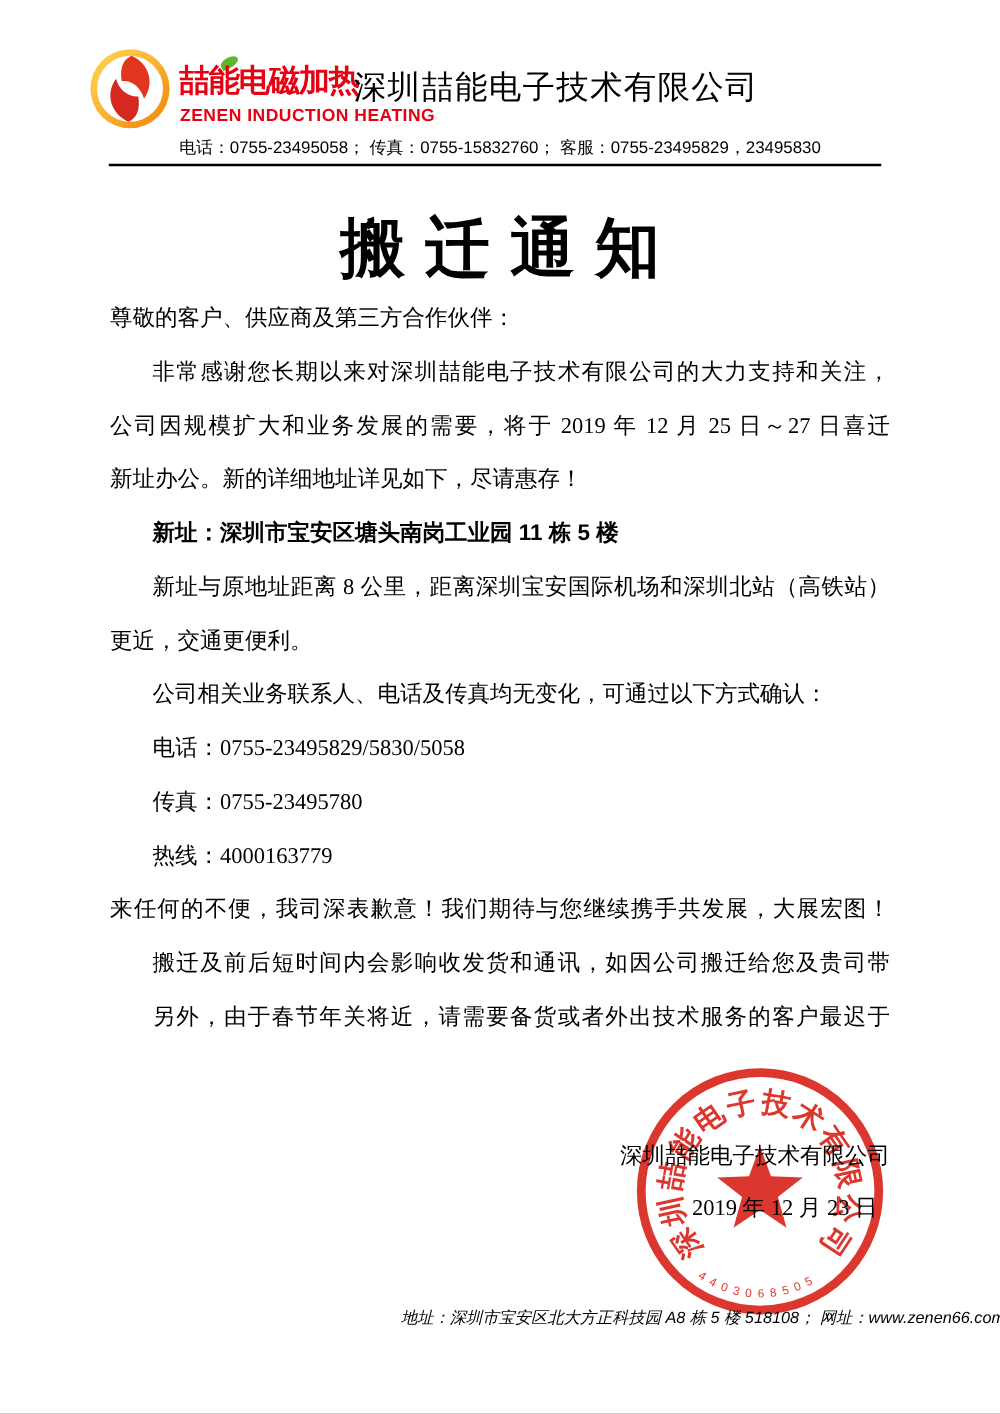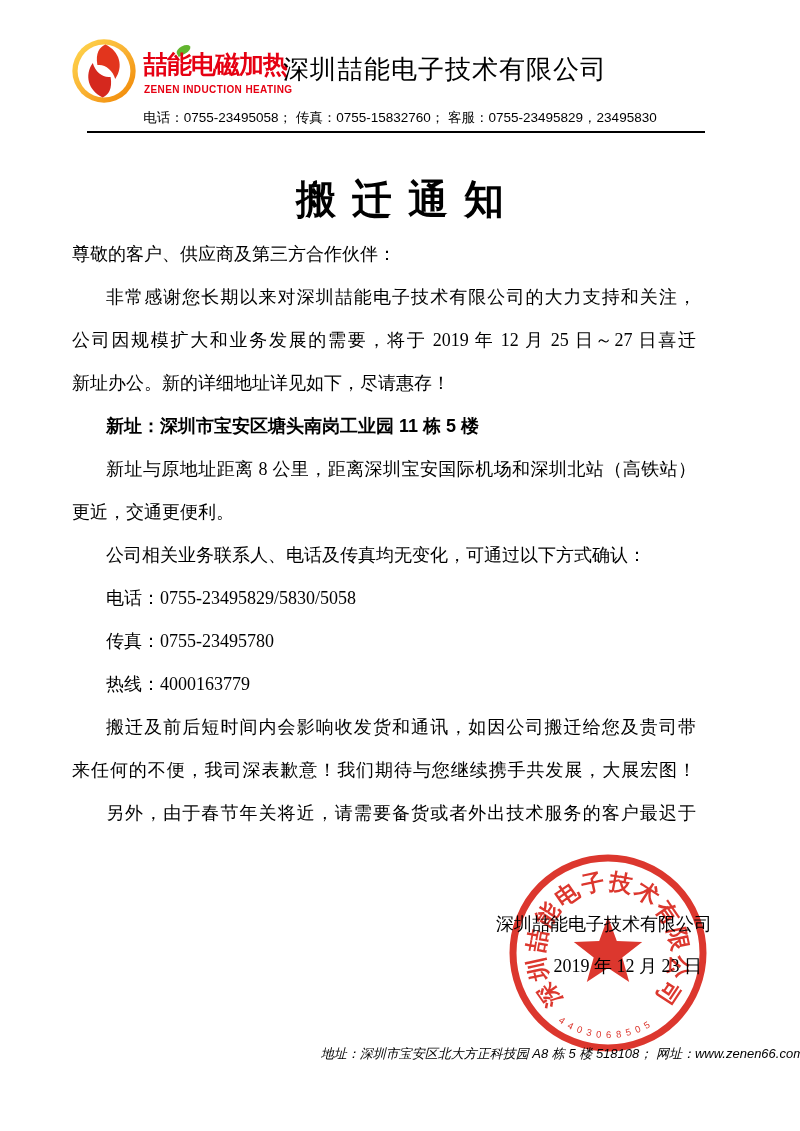--- a/index.html
+++ b/index.html
@@ -16,21 +16,21 @@
   .logo-mark{position:absolute;left:70px;top:38px;width:68px;height:66px;}
   .brand-cn{
     position:absolute;left:143px;top:48px;
     font-family:"Liberation Sans","DejaVu Sans",sans-serif;
     font-weight:bold;font-size:25px;letter-spacing:-1px;
     color:#e60012;white-space:nowrap;
   }
   .brand-en{
     position:absolute;left:144px;top:84px;
     font-family:"Liberation Sans","DejaVu Sans",sans-serif;
-    font-weight:bold;font-size:10px;letter-spacing:0.4px;
+    font-weight:bold;font-size:14px;letter-spacing:0.4px;
     color:#e60012;white-space:nowrap;
   }
   .leaf{
     position:absolute;left:176px;top:46px;width:15px;height:8px;
     background:#62b52f;border-radius:50% 50% 50% 0;
     transform:rotate(-28deg);
   }
   .company-name{
     position:absolute;left:283px;top:52px;
     font-size:26px;letter-spacing:1px;white-space:nowrap;
@@ -42,25 +42,25 @@
     white-space:nowrap;
   }
   .head-rule{
     position:absolute;left:87px;top:131px;width:618px;height:2px;
     background:#000;
   }
   
   .doc-title{
     position:absolute;left:0;top:164px;width:100%;height:72px;
     line-height:72px;text-align:center;
-    font-weight:bold;font-size:40px;
+    font-weight:bold;font-size:52px;
     letter-spacing:16px;text-indent:16px;
   }
   
-  .body-block{position:absolute;left:72px;top:233px;width:624px;}
+  .body-block{position:absolute;left:88px;top:233px;width:624px;}
   .line{height:43px;line-height:43px;font-size:18px;white-space:nowrap;}
   .line.j{white-space:normal;text-align:justify;text-align-last:justify;}
   .line.ind{padding-left:34px;}
   .line.b{
     font-family:"Liberation Sans","DejaVu Sans",sans-serif;
     font-weight:bold;
   }
   
   .sig-block{
     position:absolute;left:88px;top:903px;width:624px;
@@ -118,22 +118,22 @@
     <div class="line ind j">非常感谢您长期以来对深圳喆能电子技术有限公司的大力支持和关注，</div>
     <div class="line j">公司因规模扩大和业务发展的需要，将于 2019 年 12 月 25 日～27 日喜迁</div>
     <div class="line">新址办公。新的详细地址详见如下，尽请惠存！</div>
     <div class="line ind b">新址：深圳市宝安区塘头南岗工业园 11 栋 5 楼</div>
     <div class="line ind j">新址与原地址距离 8 公里，距离深圳宝安国际机场和深圳北站（高铁站）</div>
     <div class="line">更近，交通更便利。</div>
     <div class="line ind">公司相关业务联系人、电话及传真均无变化，可通过以下方式确认：</div>
     <div class="line ind">电话：0755-23495829/5830/5058</div>
     <div class="line ind">传真：0755-23495780</div>
     <div class="line ind">热线：4000163779</div>
+    <div class="line j">来任何的不便，我司深表歉意！我们期待与您继续携手共发展，大展宏图！</div>
     <div class="line ind j">搬迁及前后短时间内会影响收发货和通讯，如因公司搬迁给您及贵司带</div>
-    <div class="line j">来任何的不便，我司深表歉意！我们期待与您继续携手共发展，大展宏图！</div>
     <div class="line ind j">另外，由于春节年关将近，请需要备货或者外出技术服务的客户最迟于</div>
   </div>
 
   <div class="sig-block">
     <div class="sig-line">深圳喆能电子技术有限公司</div>
     <div class="sig-line sig-date">2019 年 12 月 23 日</div>
   </div>
 
   <svg class="seal" viewBox="-105 -105 210 210">
     <defs>

